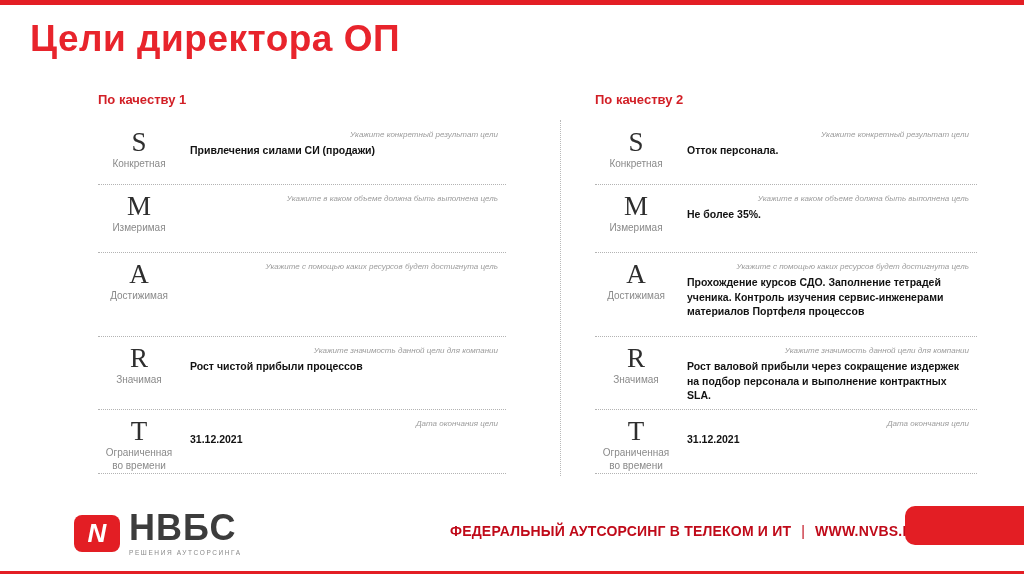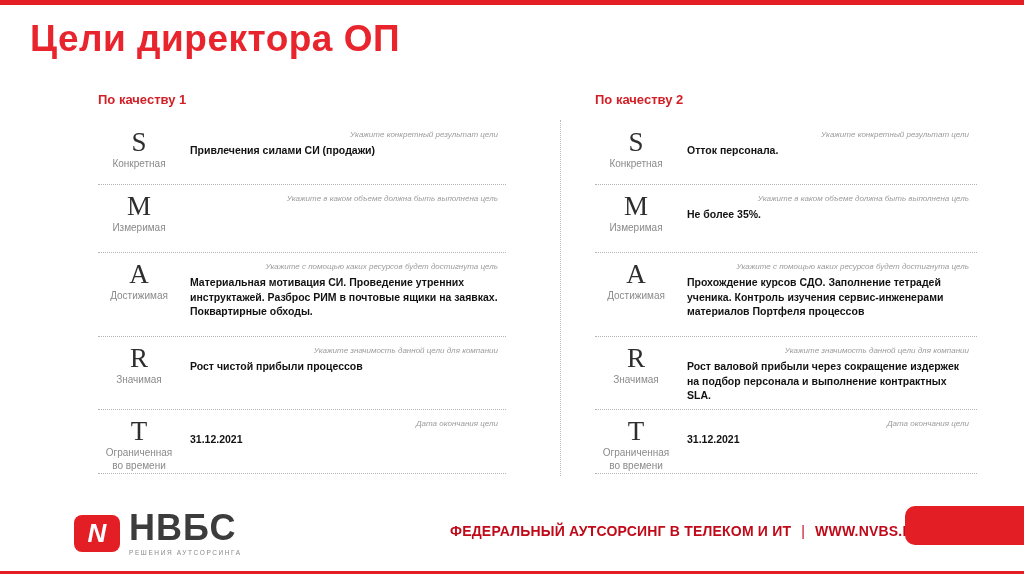--- a/index.html
+++ b/index.html
@@ -123,21 +123,20 @@
       </div>
     </div>
 
     <div class="smart-row">
       <div class="letter-box">
         <div class="letter">A</div>
         <div class="letter-label">Достижимая</div>
       </div>
       <div class="row-text">
         <div class="hint">Укажите с помощью каких ресурсов будет достигнута цель</div>
-        <div class="value">Материальная мотивация СИ. Проведение утренних инструктажей. Разброс РИМ в почтовые ящики на заявках. Поквартирные обходы.</div>
       </div>
     </div>
 
     <div class="smart-row">
       <div class="letter-box">
         <div class="letter">R</div>
         <div class="letter-label">Значимая</div>
       </div>
       <div class="row-text">
         <div class="hint">Укажите значимость данной цели для компании</div>

